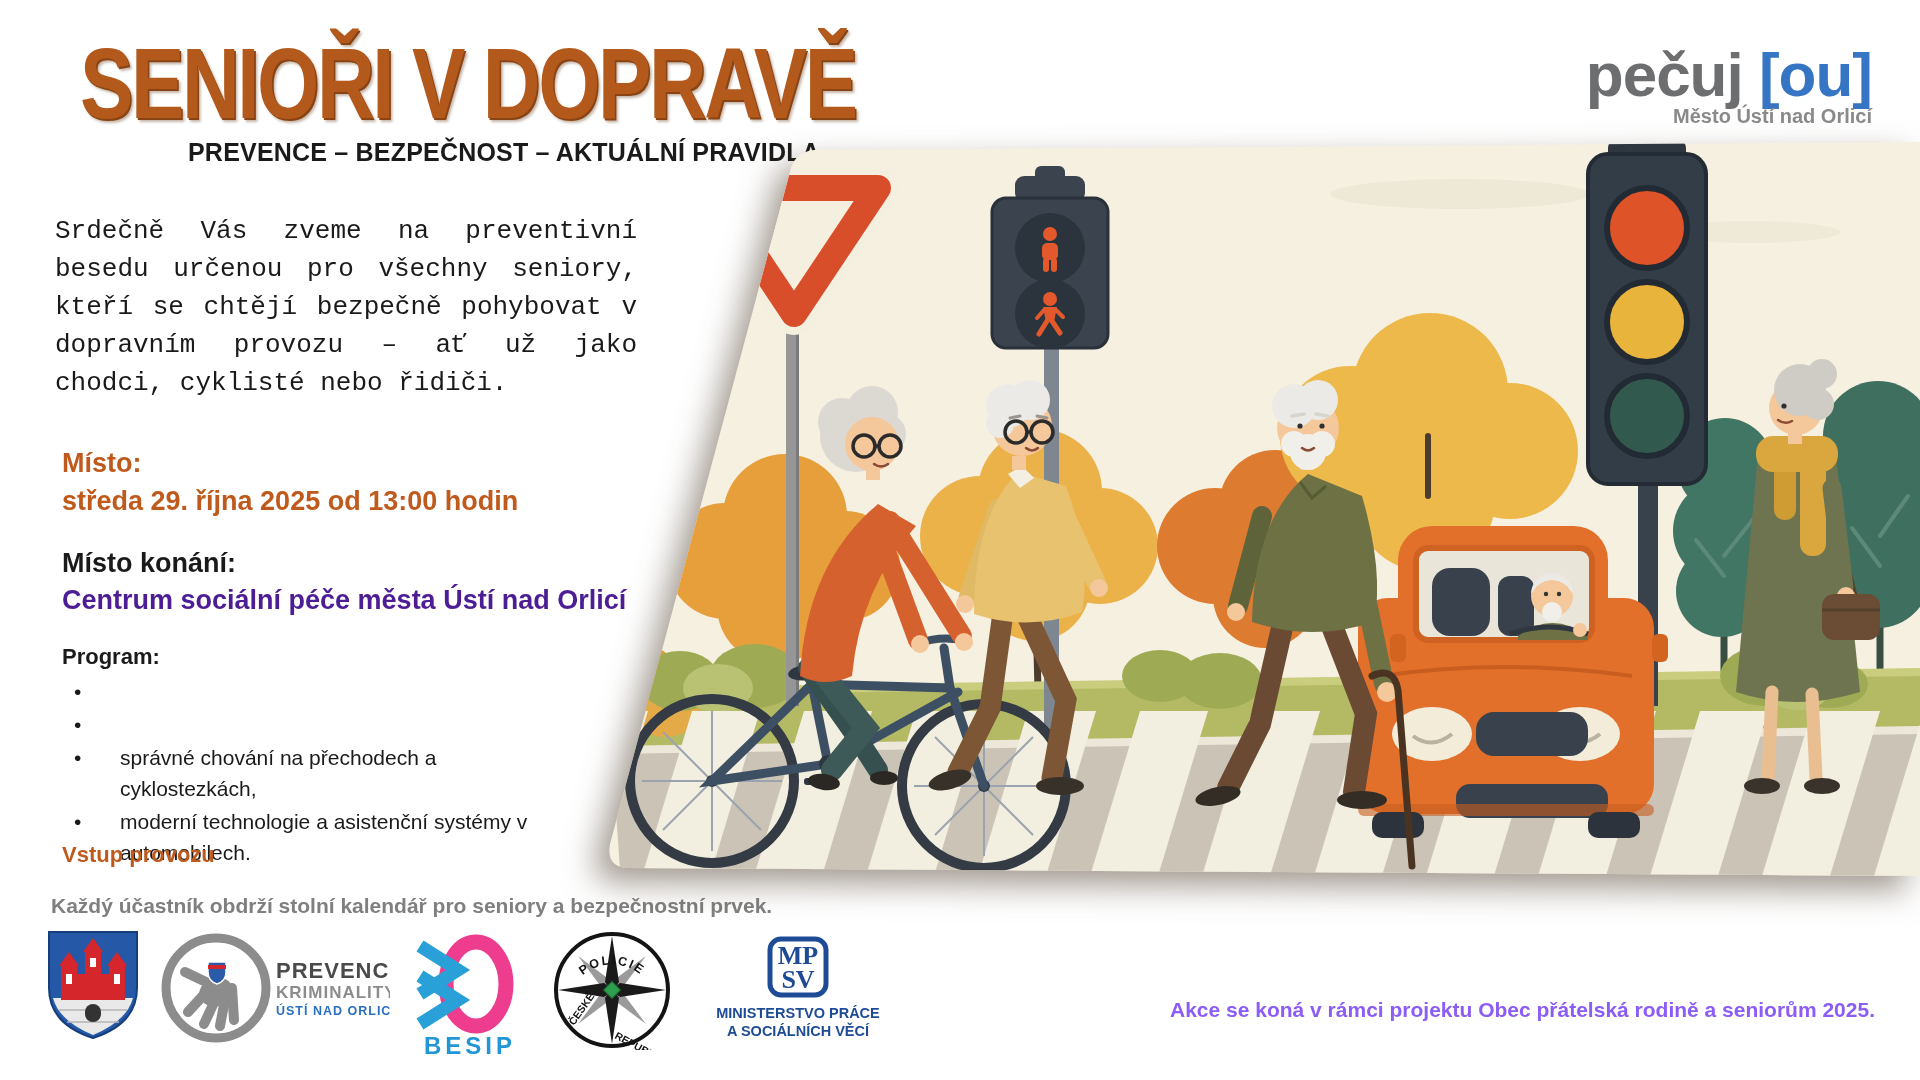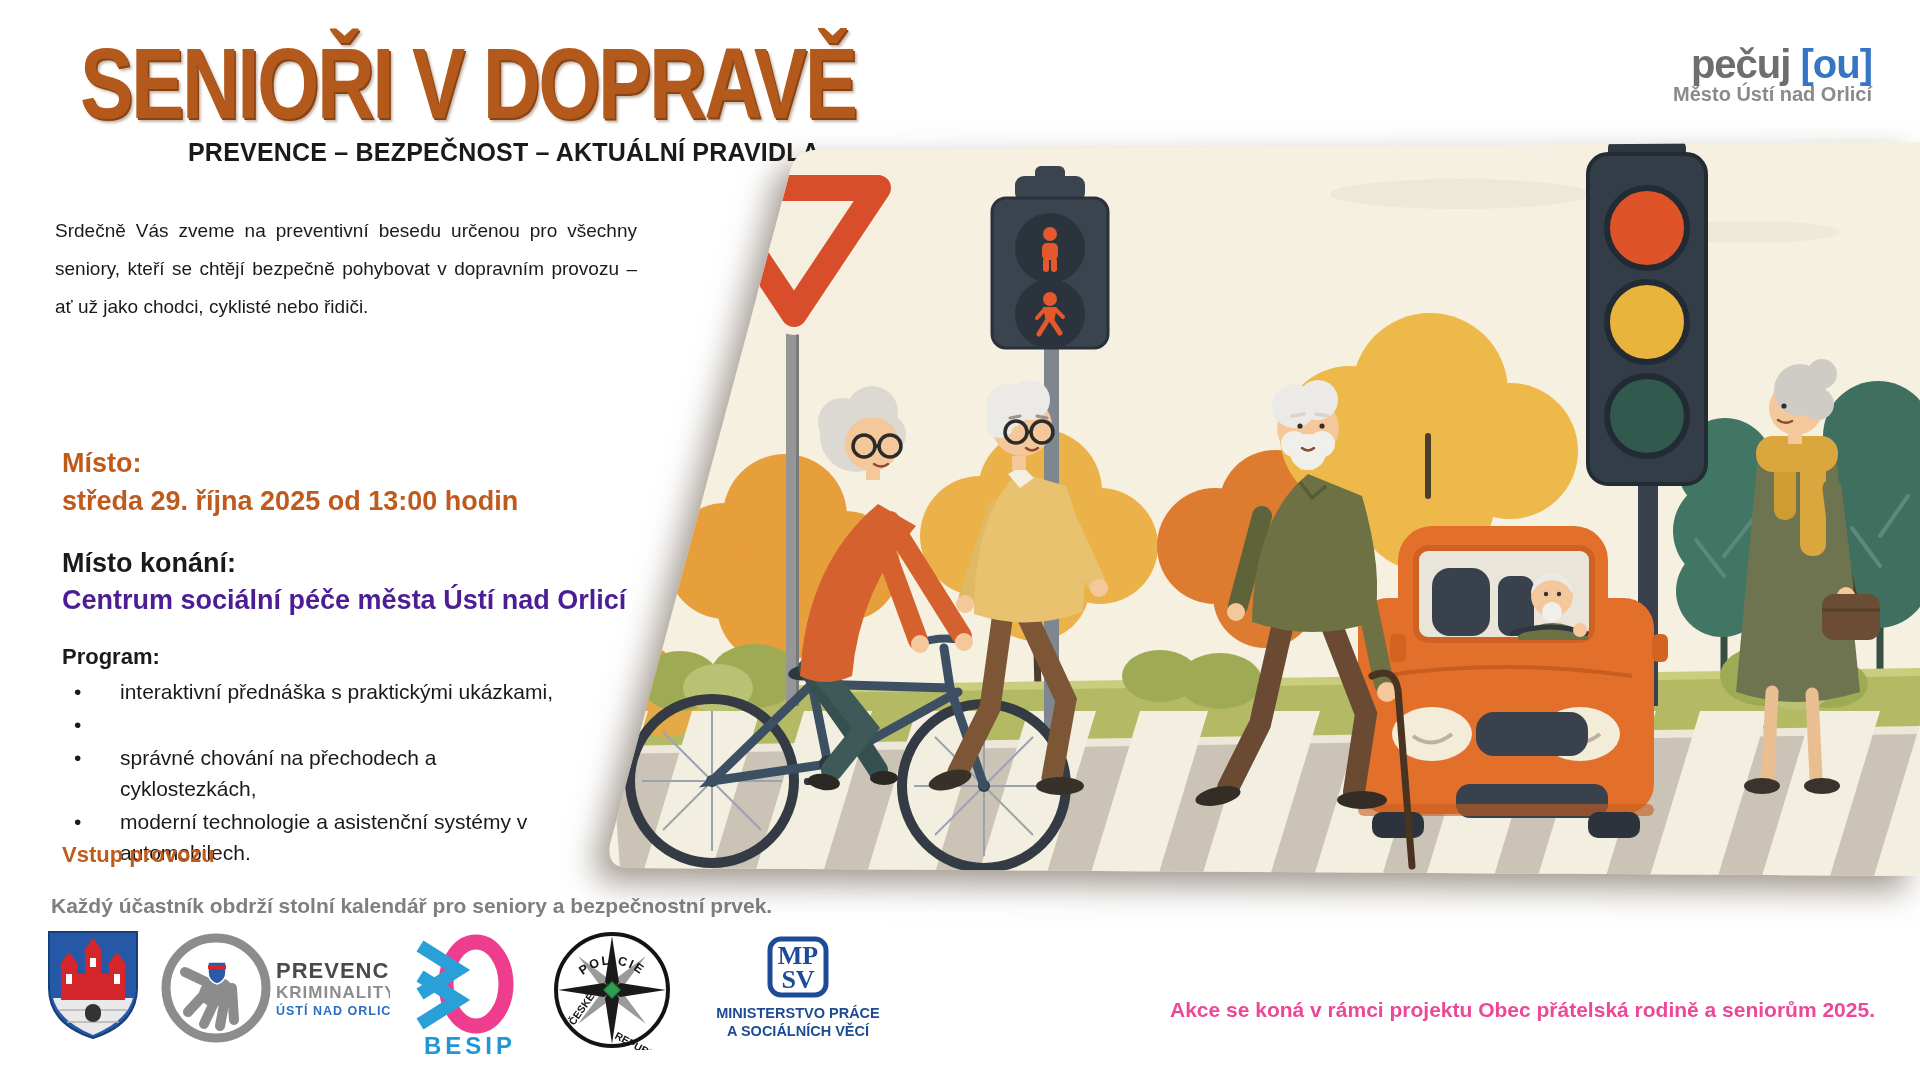--- a/index.html
+++ b/index.html
@@ -19,45 +19,46 @@
     text-shadow:2px 2px 0 #8a4414, 4px 4px 3px rgba(90,45,10,.35);
     transform:scaleX(.80);transform-origin:left top;
   }
   .subtitle{
     left:188px;top:138px;
     font-size:25px;font-weight:bold;color:#1a1a1a;letter-spacing:.2px;white-space:nowrap;
   }
 
   
   .brand{right:48px;top:44px;text-align:right;line-height:1;}
-  .brand .word{font-size:40px;font-weight:bold;color:#6d6e70;letter-spacing:-1px;margin-left:28px;}
+  .brand .word{font-size:62px;font-weight:bold;color:#6d6e70;letter-spacing:-1px;margin-left:28px;}
   .brand .ou{color:#3575c4;}
   .brand .tag{font-size:20px;color:#8a8a8a;font-weight:bold;}
 
   
   .intro{
     left:55px;top:212px;width:582px;
-    font-size:19px;line-height:38px;color:#1a1a1a;
+    font-size:26px;line-height:38px;color:#1a1a1a;
     text-align:justify;
+    font-family:Liberation Mono, monospace;
   }
   .accent{color:#c05a1c;}
   .block-label{font-size:27px;font-weight:bold;line-height:1;white-space:nowrap;}
   .termin-label{left:62px;top:450px;}
   .termin-value{left:62px;top:488px;}
   .misto-label{left:62px;top:550px;color:#1a1a1a;}
   .misto-value{left:62px;top:587px;color:#4c1d95;}
   .program-label{left:62px;top:644px;font-size:22px;font-weight:bold;color:#1a1a1a;}
   ul.program{left:74px;top:676px;width:492px;list-style:none;margin:0;padding:0;}
   ul.program li{display:flex;font-size:21px;line-height:31px;color:#1a1a1a;margin-bottom:2px;}
   ul.program li .dot{width:46px;flex:0 0 46px;}
   .vstup{left:62px;top:842px;font-size:22px;font-weight:bold;}
   .note{left:51px;top:894px;font-size:21px;font-weight:bold;color:#7f7f7f;white-space:nowrap;}
 
   
-  .project-note{right:45px;top:998px;font-size:21px;font-weight:bold;color:#ec4899;white-space:nowrap;}
+  .project-note{right:45px;top:998px;font-size:21px;font-weight:bold;color:#8b5cf6;white-space:nowrap;}
   .logo-box{position:absolute;}
   .logo-box svg{display:block;}
   svg text{font-family:"Liberation Sans",sans-serif;}
   .serif-t{font-family:"Liberation Serif",serif;}
 
   
   .illustration{
     left:560px;top:136px;width:1360px;height:744px;
     filter:drop-shadow(-14px 14px 16px rgba(70,52,34,.50));
   }
@@ -78,21 +79,20 @@
 <div class="abs block-label accent termin-label">Místo:</div>
 <div class="abs block-label accent termin-value">středa 29. října 2025 od 13:00 hodin</div>
 
 <div class="abs block-label misto-label">Místo konání:</div>
 <div class="abs block-label misto-value">Centrum sociální péče města Ústí nad Orlicí</div>
 
 <div class="abs program-label">Program:</div>
 <ul class="abs program">
   <li>
       <span class="dot">•</span>
-      <span>interaktivní přednáška s praktickými ukázkami,</span>
     </li>
   <li>
       <span class="dot">•</span>
     </li>
   <li>
       <span class="dot">•</span>
       <span>správné chování na přechodech a cyklostezkách,</span>
     </li>
   <li>
       <span class="dot">•</span>

